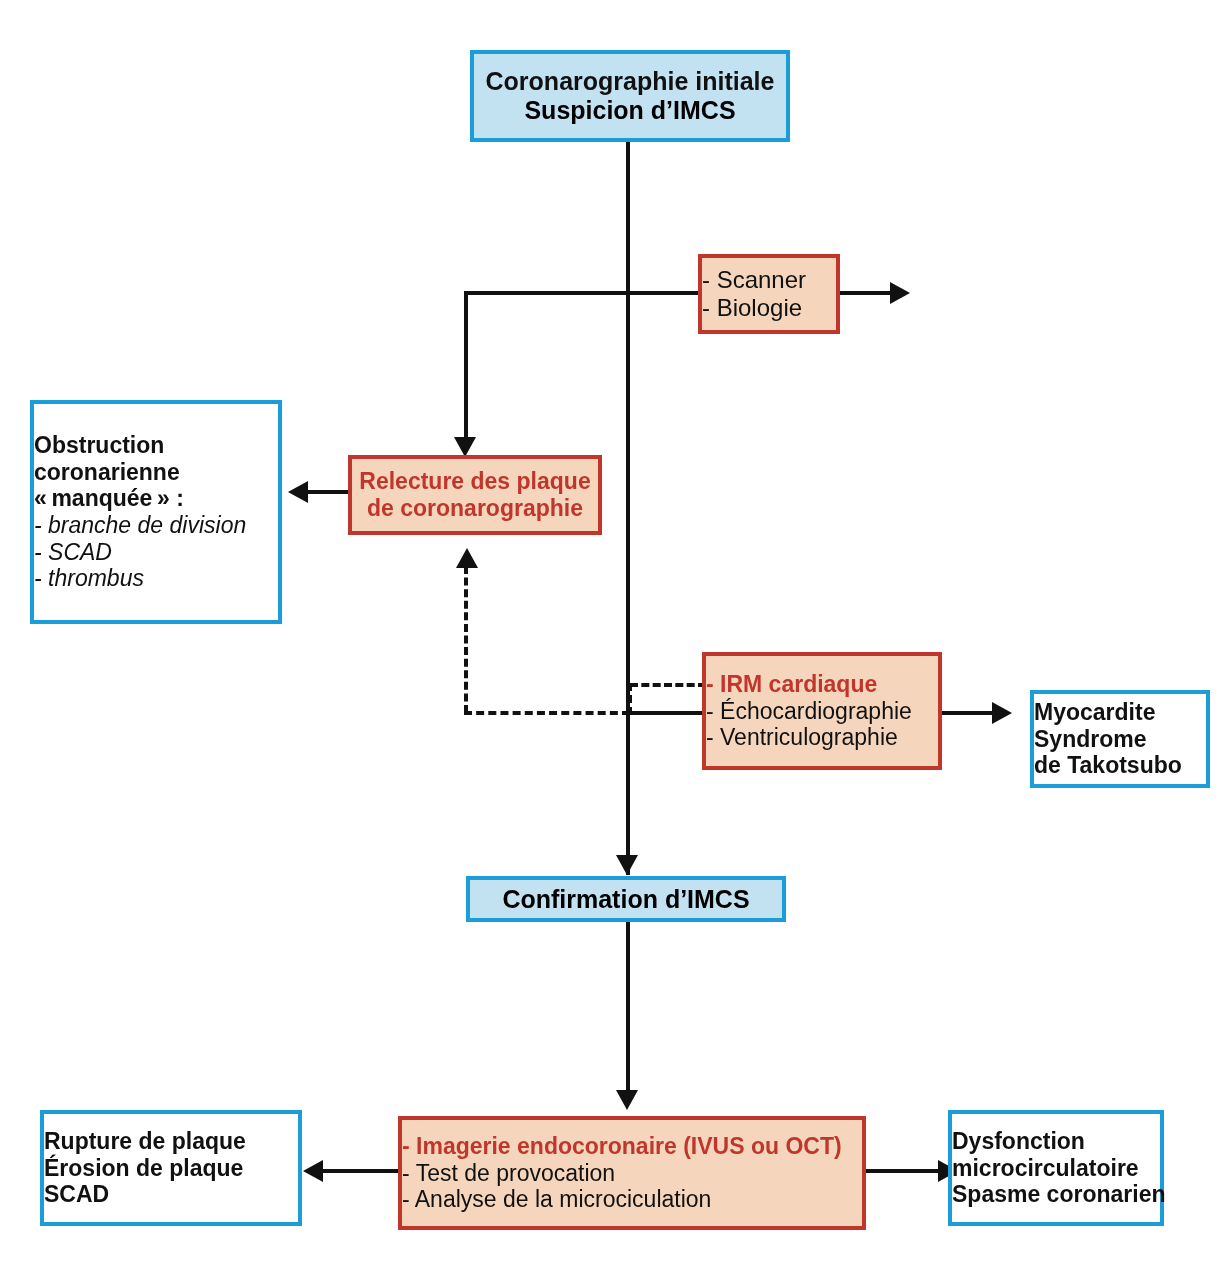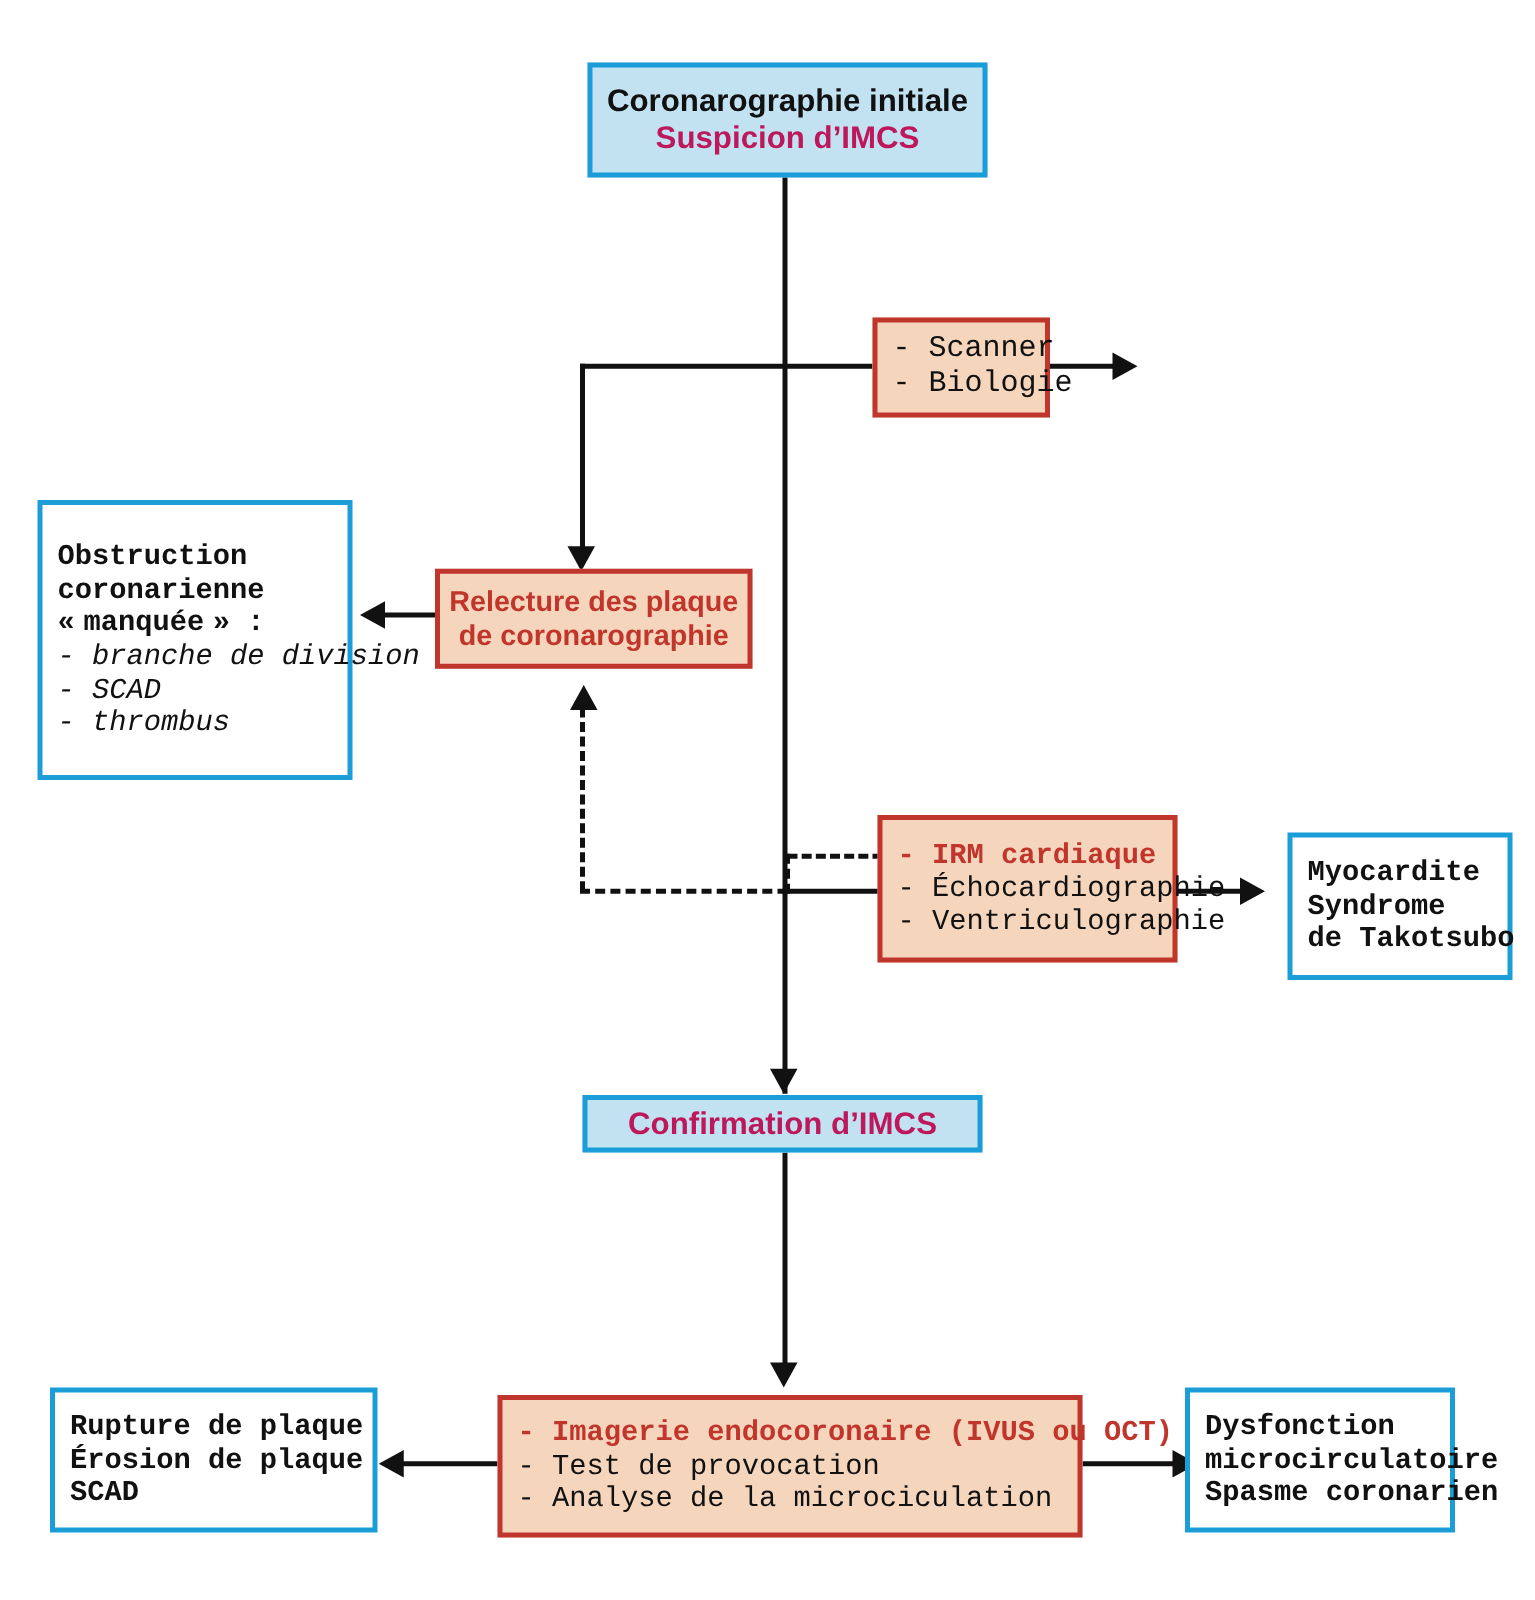--- a/index.html
+++ b/index.html
@@ -48,29 +48,29 @@
     align-items: center;
     text-align: center;
   }
 
   .line {
     display: block;
     white-space: nowrap;
     line-height: 1.16;
   }
   .t-black-bold { color: #111111; font-weight: bold; }
-  .t-blue-bold  { color: #be185d; font-weight: bold; }
+  .t-blue-bold  { color: #000000; font-weight: bold; }
   .t-red-bold   { color: #c0362c; font-weight: bold; }
   .t-black      { color: #111111; font-weight: normal; }
   .t-italic     { color: #111111; font-style: italic; font-weight: normal; }
   .fs-23 { font-size: 23px; }
   .fs-24 { font-size: 24px; }
   .fs-25 { font-size: 25px; }
 
-  .pad-l { padding-left: 12px; padding-right: 10px; font-family: Liberation Mono, monospace; }
+  .pad-l { padding-right: 10px; }
 
   
   .conn {
     position: absolute;
     background: #111111;
   }
   .vline { width: 4px; }
   .hline { height: 4px; }
 
   .dash-v {
@@ -173,21 +173,21 @@
     <span class="line fs-23 t-red-bold">Relecture des plaque</span>
     <span class="line fs-23 t-red-bold">de coronarographie</span>
   </div>
 
   <div class="box box-red pad-l" style="left:702px; top:652px; width:240px; height:118px;">
     <span class="line fs-23 t-red-bold">- IRM cardiaque</span>
     <span class="line fs-23 t-black">- Échocardiographie</span>
     <span class="line fs-23 t-black">- Ventriculographie</span>
   </div>
 
-  <div class="box box-blue-outline pad-l" style="left:1030px; top:666px; width:180px; height:118px;">
+  <div class="box box-blue-outline pad-l" style="left:1030px; top:690px; width:180px; height:98px;">
     <span class="line fs-23 t-black-bold">Myocardite</span>
     <span class="line fs-23 t-black-bold">Syndrome</span>
     <span class="line fs-23 t-black-bold">de Takotsubo</span>
   </div>
 
   <div class="box box-blue-fill" style="left:466px; top:876px; width:320px; height:46px;">
     <span class="line fs-25 t-blue-bold">Confirmation d’IMCS</span>
   </div>
 
   <div class="box box-red pad-l" style="left:398px; top:1116px; width:468px; height:114px;">

